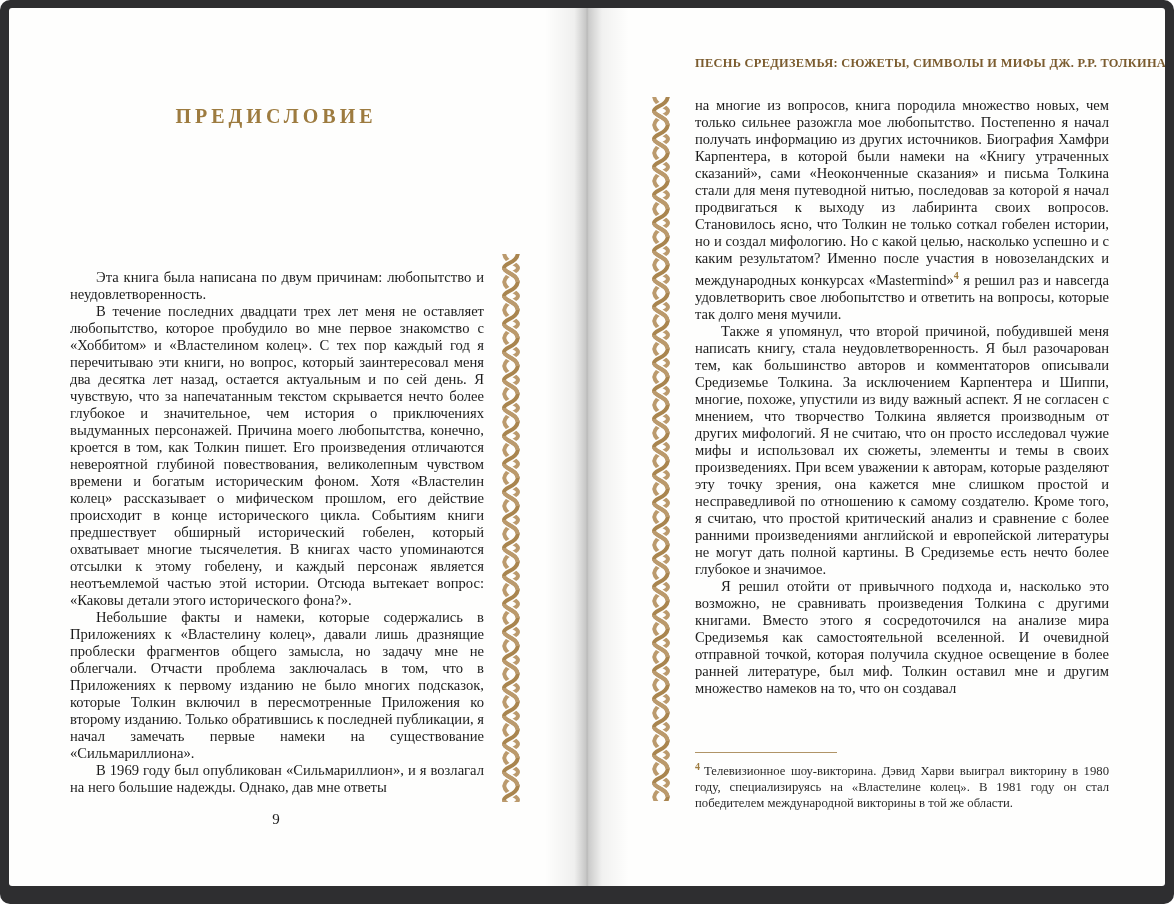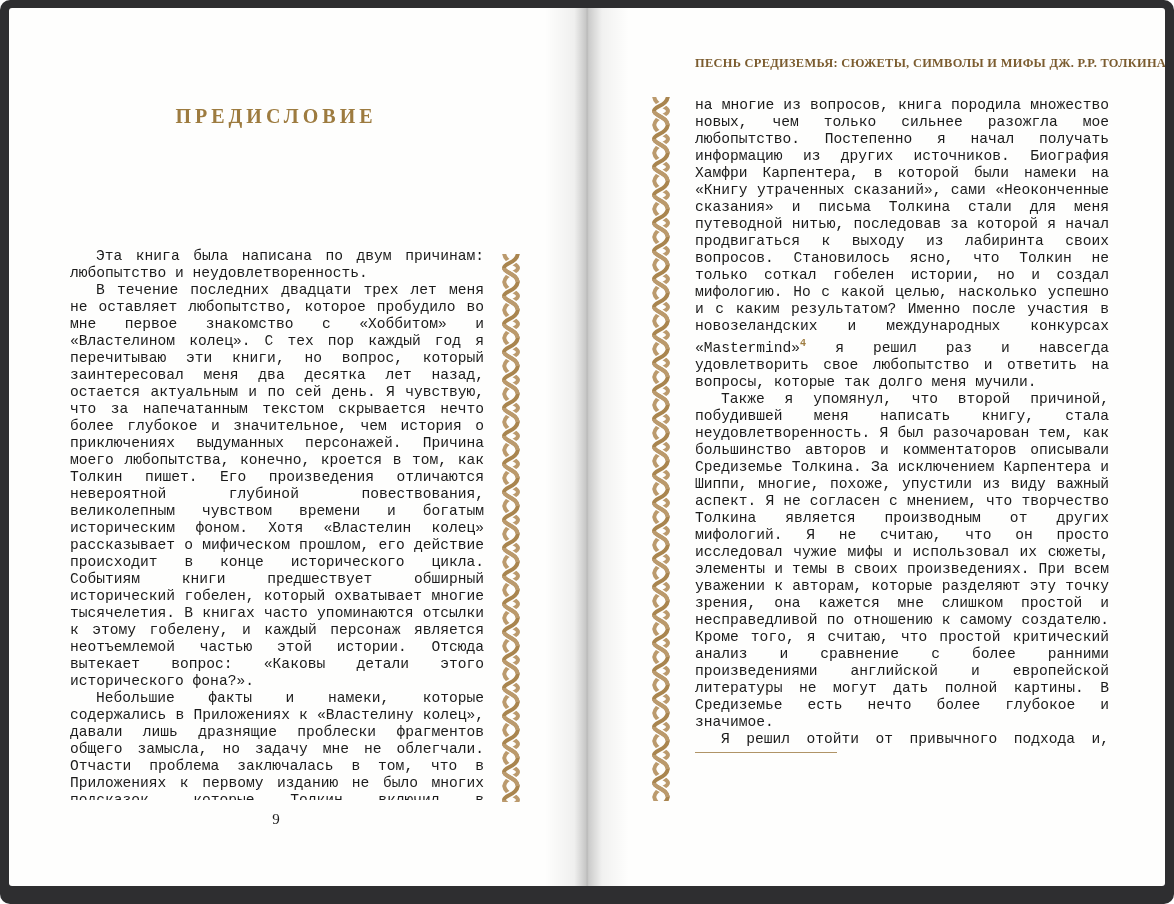--- a/index.html
+++ b/index.html
@@ -56,23 +56,22 @@
     overflow: visible;
   }
 
   .text-block {
     position: absolute; width: 414px;
     font-size: 14.6px; line-height: 17px;
     color: #1b1b1b;
     text-align: justify;
     hyphens: auto;
     overflow: hidden;
-    font-family: Liberation Mono, monospace;
   }
-  .text-block-left  { left: 61px;  top: 240px; height: 552px; }
+  .text-block-left  { left: 61px;  top: 261px; height: 552px; }
   .text-block-right { left: 108px; top: 89px;  height: 650px; }
 
   .text-block p { text-indent: 26px; }
   .text-block p.no-indent { text-indent: 0; }
 
   .fn-ref {
     color: #9d7b3f;
     font-size: 10px;
     font-weight: bold;
   }
@@ -151,18 +150,19 @@
         <rect width="26" height="704" fill="url(#braidR)"></rect>
       </svg>
 
       <div class="text-block text-block-right">
         <p class="no-indent"><span>на многие из вопросов, книга породила множество новых, чем только сильнее разожгла мое любопытство. Постепенно я начал получать информацию из других источников. Биография Хамфри Карпентера, в которой были намеки на «Книгу утраченных сказаний», сами «Неоконченные сказания» и письма Толкина стали для меня путеводной нитью, последовав за которой я начал продвигаться к выходу из лабиринта своих вопросов. Становилось ясно, что Толкин не только соткал гобелен истории, но и создал мифологию. Но с какой целью, насколько успешно и с каким результатом? Именно после участия в новозеландских и международных конкурсах «Mastermind»</span><sup class="fn-ref">4</sup><span> я решил раз и навсегда удовлетворить свое любопытство и ответить на вопросы, которые так долго меня мучили.</span></p>
         <p>Также я упомянул, что второй причиной, побудившей меня написать книгу, стала неудовлетворенность. Я был разочарован тем, как большинство авторов и комментаторов описывали Средиземье Толкина. За исключением Карпентера и Шиппи, многие, похоже, упустили из виду важный аспект. Я не согласен с мнением, что творчество Толкина является производным от других мифологий. Я не считаю, что он просто исследовал чужие мифы и использовал их сюжеты, элементы и темы в своих произведениях. При всем уважении к авторам, которые разделяют эту точку зрения, она кажется мне слишком простой и несправедливой по отношению к самому создателю. Кроме того, я считаю, что простой критический анализ и сравнение с более ранними произведениями английской и европейской литературы не могут дать полной картины. В Средиземье есть нечто более глубокое и значимое.</p>
         <p>Я решил отойти от привычного подхода и, насколько это возможно, не сравнивать произведения Толкина с другими книгами. Вместо этого я сосредоточился на анализе мира Средиземья как самостоятельной вселенной. И очевидной отправной точкой, которая получила скудное освещение в более ранней литературе, был миф. Толкин оставил мне и другим множество намеков на то, что он создавал</p>
       </div>
 
       <div class="footnote-rule"></div>
+      <div class="footnote"><sup class="fn-ref">4</sup><span>Телевизионное шоу-викторина. Дэвид Харви выиграл викторину в 1980 году, специализируясь на «Властелине колец». В 1981 году он стал победителем международной викторины в той же области.</span></div>
 
     </div>
 
     <div class="gutter"></div>
   </div>
 </div>
 
 </body></html>

